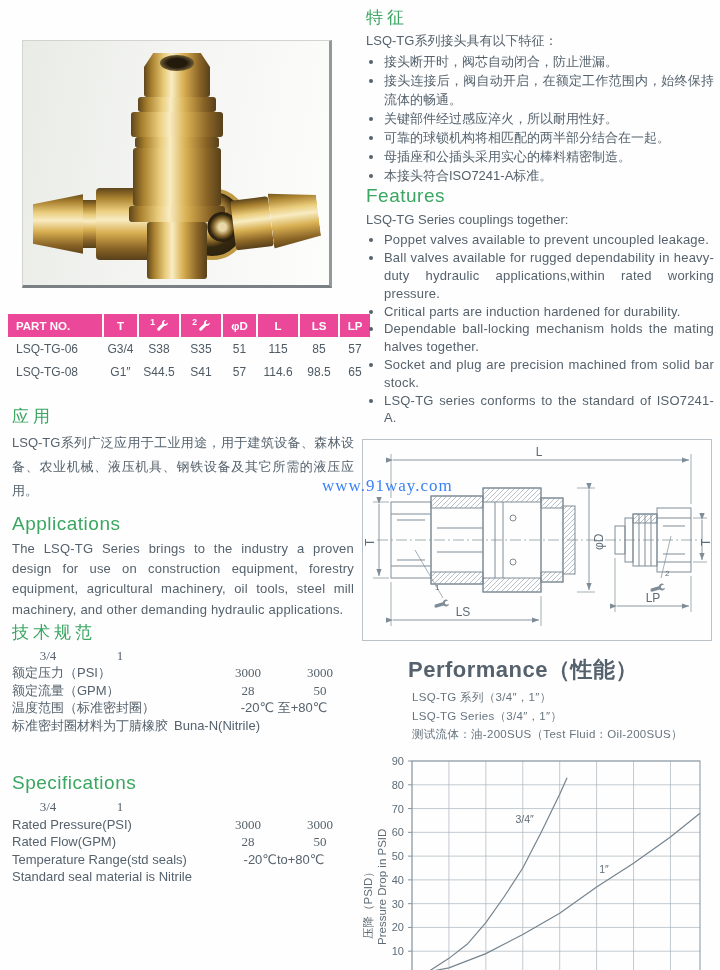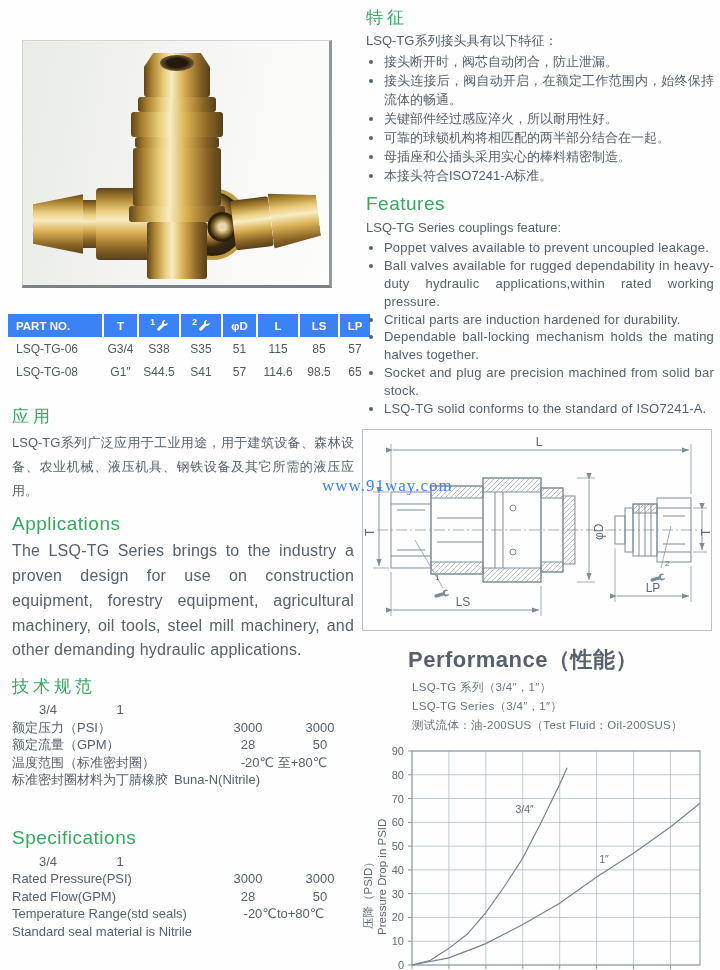--- a/index.html
+++ b/index.html
@@ -34,38 +34,38 @@
     background:radial-gradient(circle at 45% 42%,#efe0b2 0 16%,#caa24b 30%,#7a5a22 46%,#342811 56%,#201708 100%);
     border:4px solid #c09a45;box-sizing:border-box;}
   .cpl-p{position:absolute;right:10px;bottom:30px;height:66px;display:flex;align-items:center;transform:rotate(-7deg);}
   .p-face{width:30px;height:30px;border-radius:50%;background:radial-gradient(#e9d9a8 0 18%,#8a6a2c 42%,#2e2310 60%,#1c1408 100%);}
   .p-body{width:38px;height:50px;margin-left:-4px;border-radius:3px;}
   .p-hex{width:48px;height:60px;clip-path:polygon(0 4%,100% 16%,100% 84%,0 96%);}
 
   
   .parts-table{margin:26px 0 0 0;width:342px;font-size:12px;}
   .pt-head,.pt-row{display:grid;grid-template-columns:94px 33px 40px 40px 33px 40px 38px 30px;column-gap:2px;}
-  .pt-head>div{background:#3b82f6;color:#fff;font-weight:bold;font-size:11.5px;height:23px;
+  .pt-head>div{background:#ec4899;color:#fff;font-weight:bold;font-size:11.5px;height:23px;
     display:flex;align-items:center;justify-content:center;}
   .pt-head>div:first-child{justify-content:flex-start;padding-left:8px;}
   .pt-row>div{height:23px;display:flex;align-items:center;justify-content:center;color:#4e5a64;}
   .pt-row>div:first-child{justify-content:flex-start;padding-left:8px;}
   .wr-sup{font-size:8.5px;margin:-8px 1px 0 0;}
 
   
   .cn-heading{color:#3aa661;font-size:17px;letter-spacing:4px;margin:0 0 3px 4px;font-weight:500;}
   .en-heading{color:#3aa661;font-size:19px;margin:0 0 4px 4px;font-weight:400;letter-spacing:.5px;}
   .cn-para{font-size:13px;line-height:1.85;margin:0 2px 0 4px;text-align:justify;}
-  .en-para{font-size:16px;line-height:1.55;margin:0 2px 12px 4px;text-align:justify;letter-spacing:.2px;}
+  .en-para{font-size:13px;line-height:1.55;margin:0 2px 1px 4px;text-align:justify;letter-spacing:.2px;}
 
   
   .spec-block{margin-left:4px;font-size:13px;}
   .spec-row{display:flex;align-items:baseline;line-height:17.5px;}
   .spec-row .lbl{flex:1;}
-  .spec-row .v1,.spec-row .v2{width:72px;text-align:center;}
+  .spec-row .v1,.spec-row .v2{width:72px;text-align:center;font-family:Liberation Serif, serif;}
   .spec-row .vwide{width:144px;text-align:center;}
   .spec-row .vinline{margin-left:6px;}
 
   
   .intro{font-size:13px;margin:0 0 2px 4px;line-height:1.4;}
   ul.blist{margin:2px 0 0 4px;padding:0 0 0 18px;}
   ul.blist li{font-size:13px;line-height:19px;margin:0;text-align:justify;}
   ul.blist.en li{line-height:17.8px;letter-spacing:.2px;}
   .diagram-box{margin-top:12px;width:350px;height:202px;border:1px solid #b9c2c8;box-sizing:border-box;background:#fefefe;}
   .perf-heading{font-size:22px;color:#55626d;margin:14px 0 4px 46px;letter-spacing:.5px;}
@@ -221,29 +221,29 @@
     <p class="intro">LSQ-TG系列接头具有以下特征：</p>
     <ul class="blist">
       <li>接头断开时，阀芯自动闭合，防止泄漏。</li>
       <li>接头连接后，阀自动开启，在额定工作范围内，始终保持流体的畅通。</li>
       <li>关键部件经过感应淬火，所以耐用性好。</li>
       <li>可靠的球锁机构将相匹配的两半部分结合在一起。</li>
       <li>母插座和公插头采用实心的棒料精密制造。</li>
       <li>本接头符合ISO7241-A标准。</li>
     </ul>
 
-    <h2 class="en-heading" style="margin-top:8px;">Features</h2>
-    <p class="intro">LSQ-TG Series couplings feature:</p>
+    <h2 class="en-heading" style="">Features</h2>
+    <p class="intro">LSQ-TG Series couplings together:</p>
     <ul class="blist en">
       <li>Poppet valves available to prevent uncoupled leakage.</li>
       <li>Ball valves available for rugged dependability in heavy-duty hydraulic applications,within rated working pressure.</li>
       <li>Critical parts are induction hardened for durability.</li>
       <li>Dependable ball-locking mechanism holds the mating halves together.</li>
       <li>Socket and plug are precision  machined  from solid bar stock.</li>
-      <li>LSQ-TG solid conforms to the standard of ISO7241-A.</li>
+      <li>LSQ-TG series conforms to the standard of ISO7241-A.</li>
     </ul>
 
     <div class="diagram-box">
       <svg width="348" height="200" viewBox="0 0 348 200">
         <defs>
           <marker id="arr" markerWidth="9" markerHeight="8" refX="8" refY="3" orient="auto">
             <path d="M0,0 L8,3 L0,6 z" fill="#7e8c97"></path>
           </marker>
           <pattern id="hatch" width="5" height="5" patternUnits="userSpaceOnUse">
             <path d="M0 5 L5 0" stroke="#9aa7b0" stroke-width="0.7"></path>

